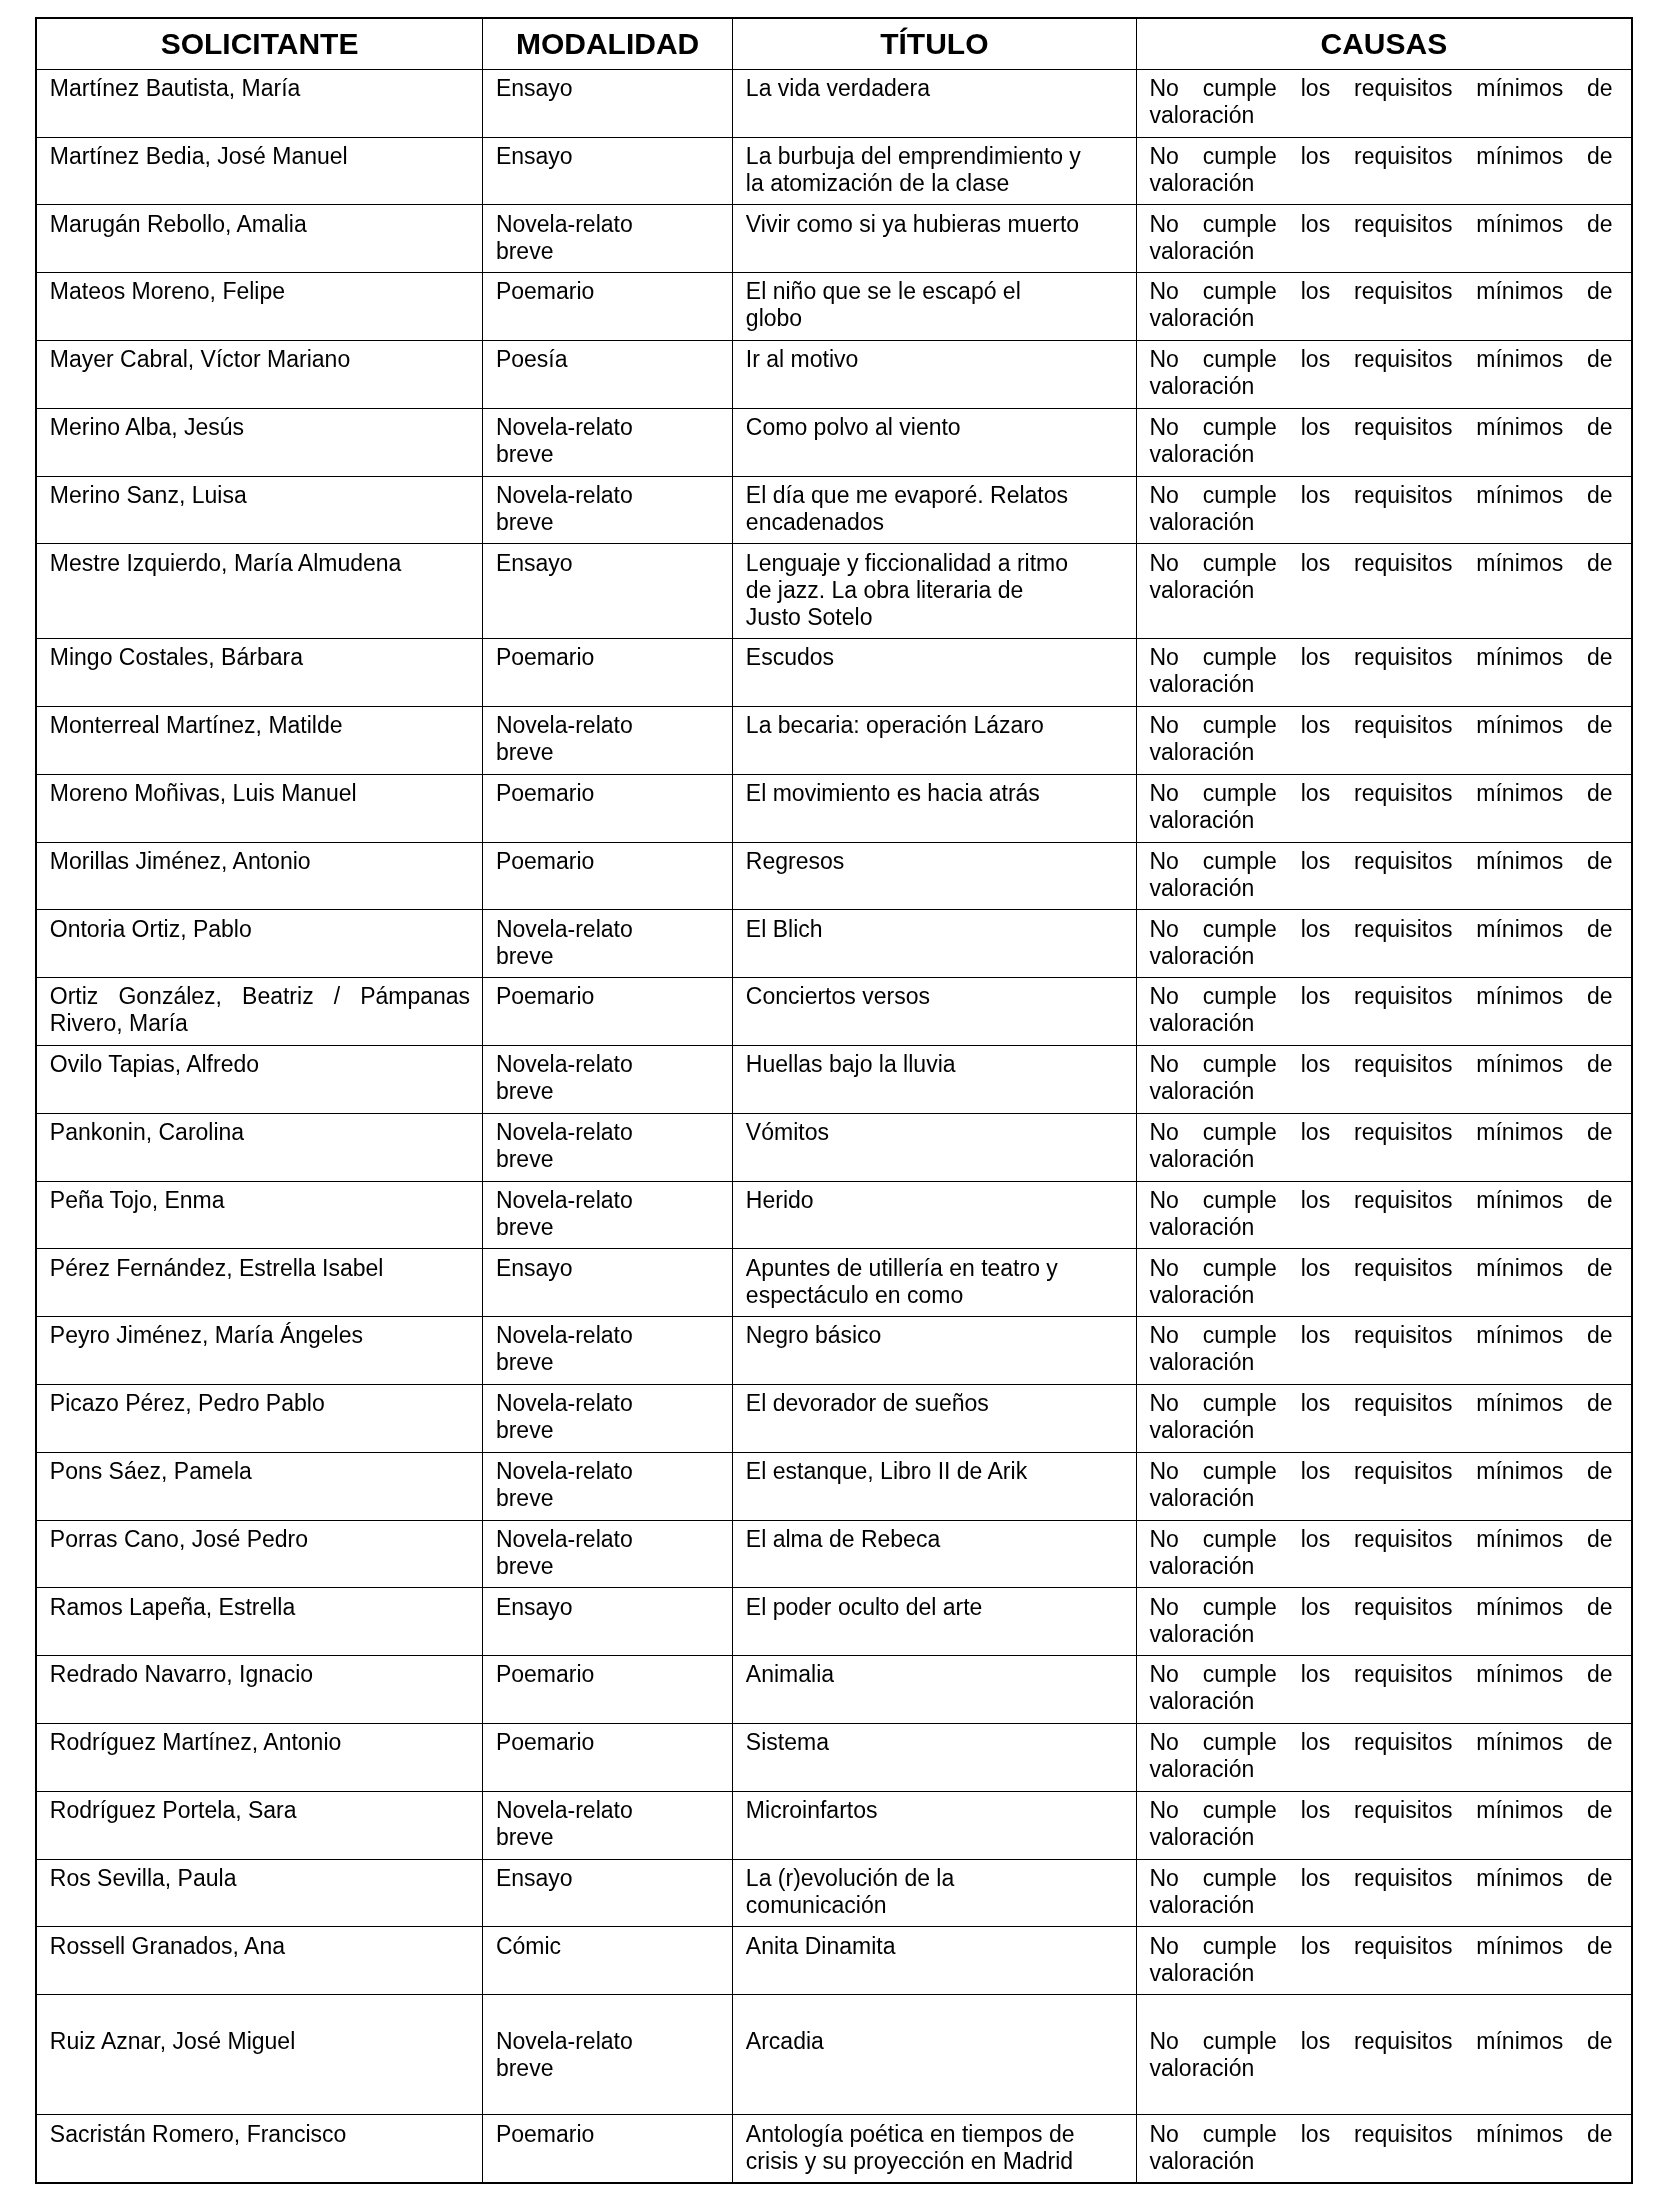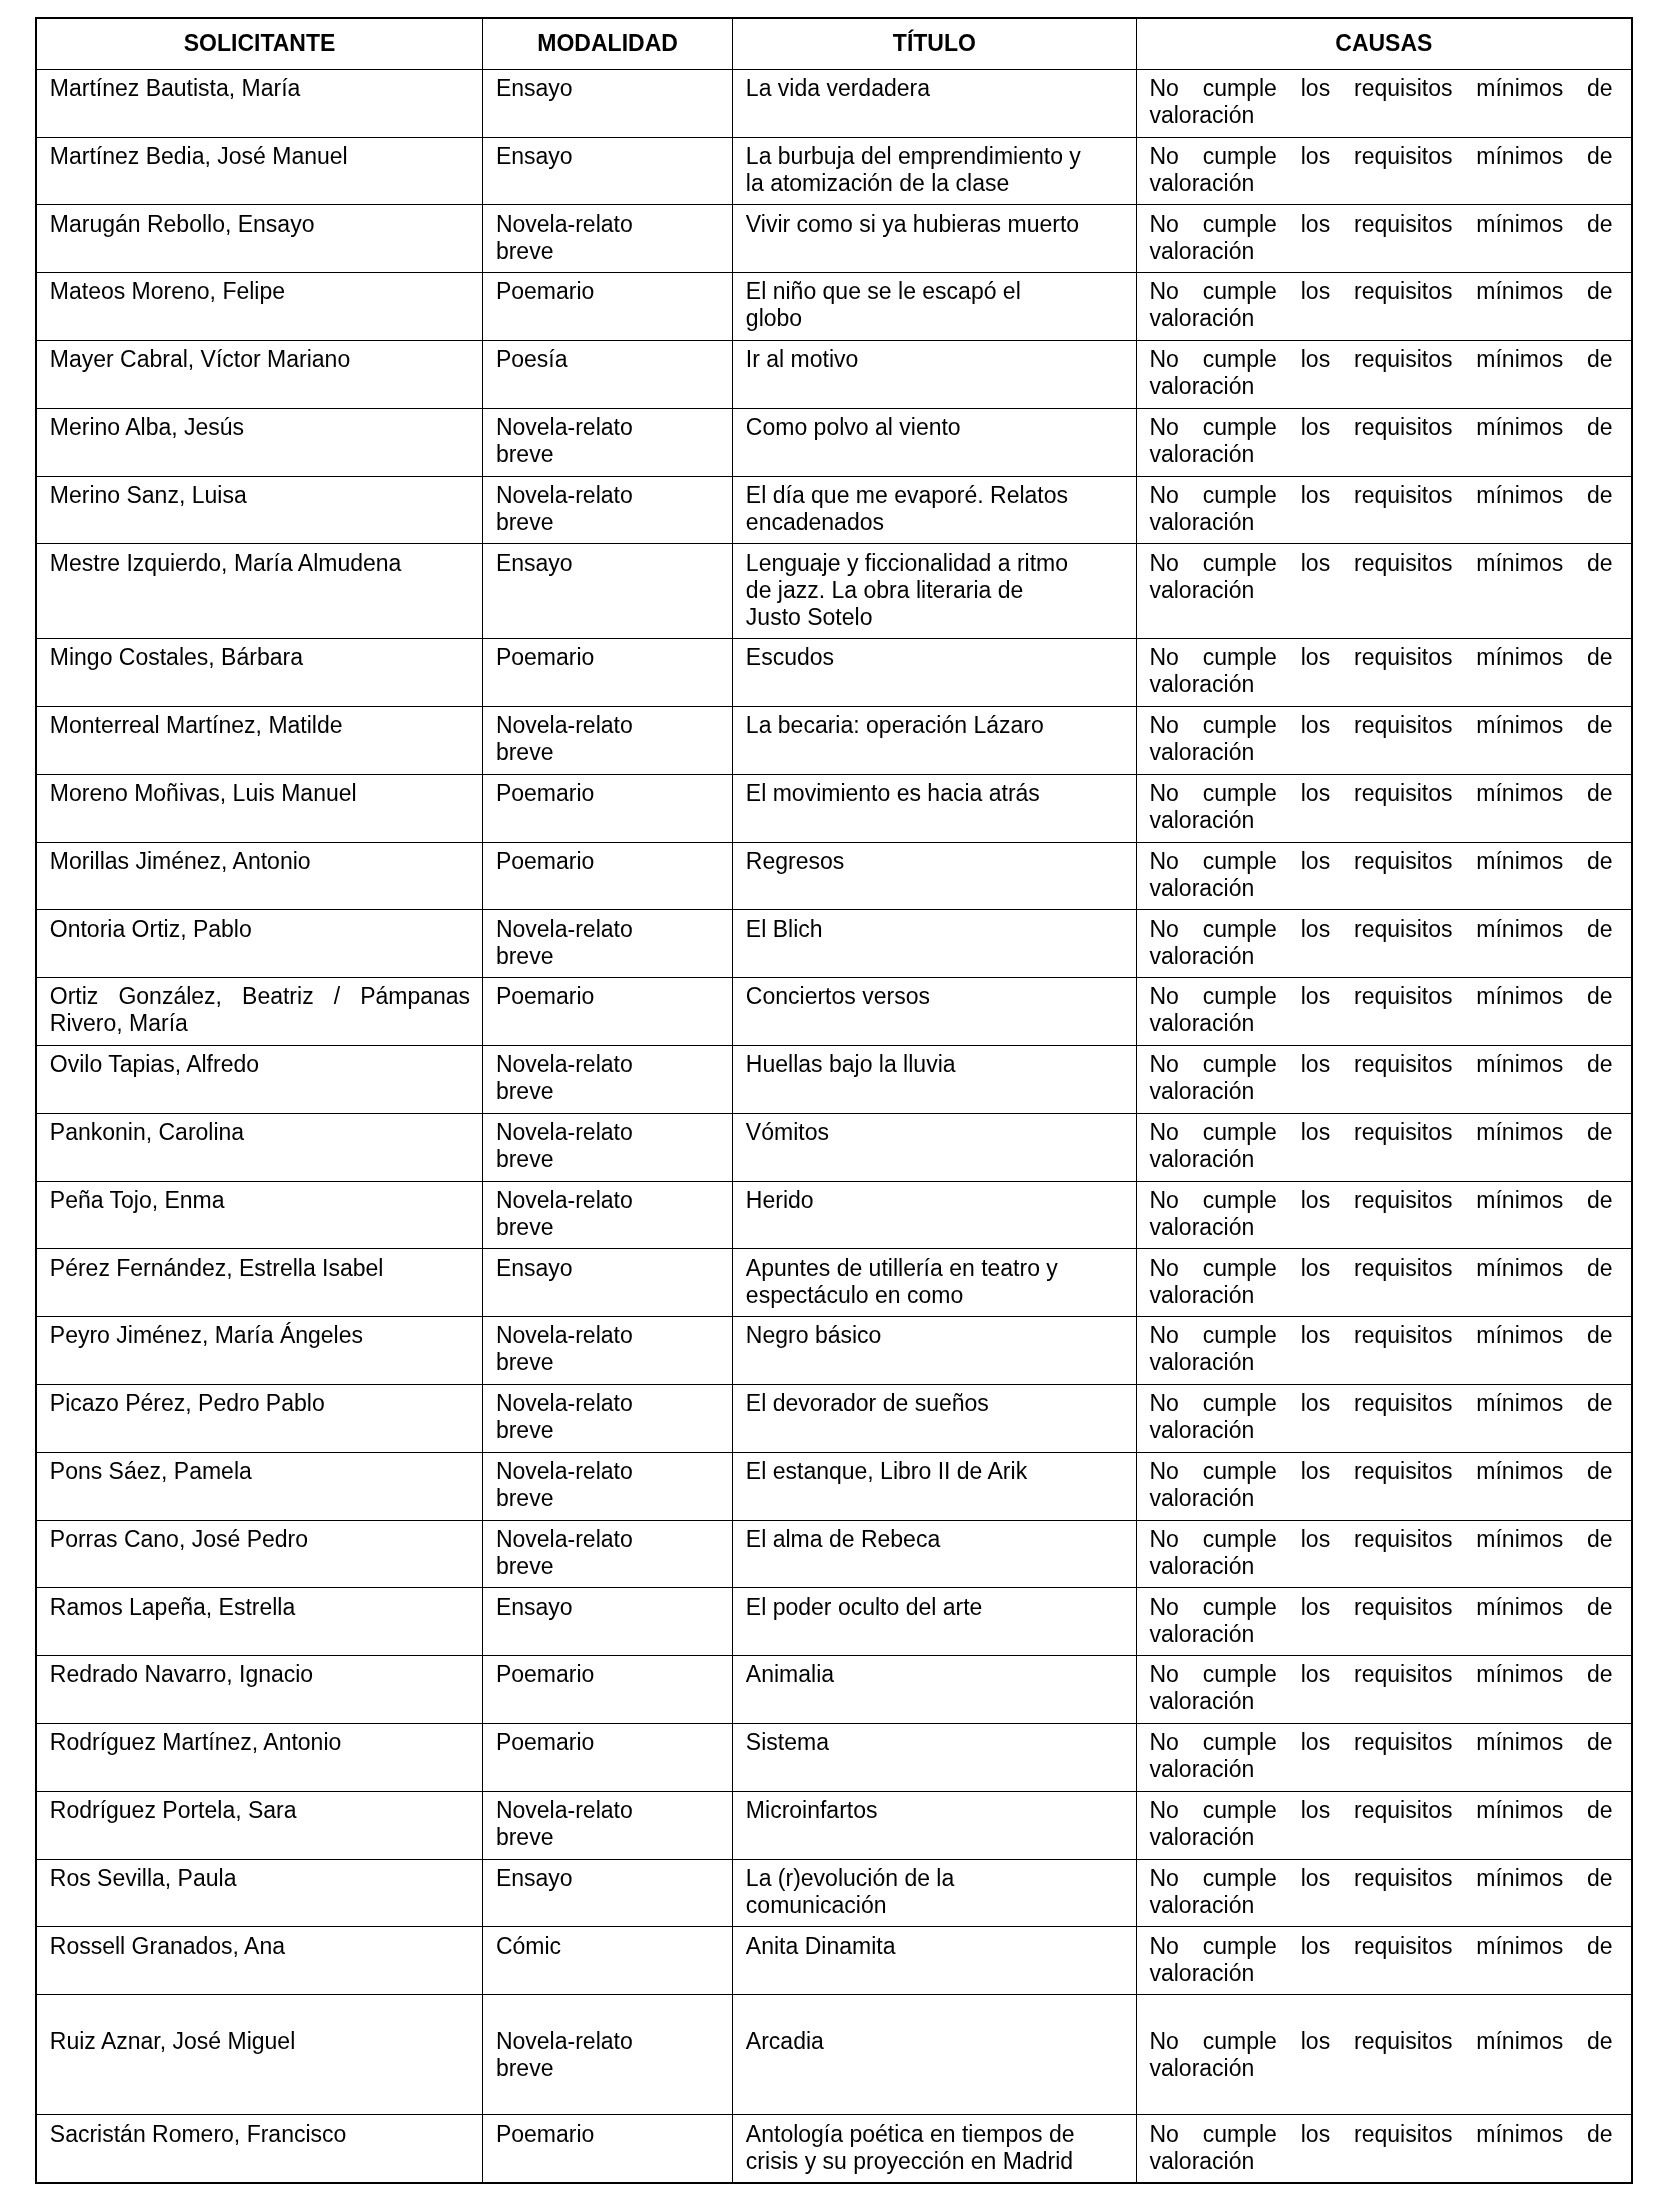--- a/index.html
+++ b/index.html
@@ -26,21 +26,21 @@
   }
   th, td {
     border: 1.5px solid #000;
     vertical-align: top;
     padding: 0;
   }
   th {
     font-weight: bold;
     padding: 11.3px 6px 12px 6px;
     line-height: 27px;
-    font-size: 23px;
+    font-size: 30px;
   }
   .col-solicitante { width: 436px; }
   .col-modalidad  { width: 244px; }
   .col-titulo     { width: 394px; }
   .col-causas     { width: 484px; }
   td .cell {
     padding: 5.3px 12px 7.5px 12.8px;
     line-height: 27px;
   }
   td .solicitante {
@@ -107,21 +107,21 @@
       <div class="cell titulo">La burbuja del emprendimiento y
 la atomización de la clase</div>
     </td>
     <td class="col-causas">
       <div class="cell causas">No cumple los requisitos mínimos de valoración</div>
     </td>
   </tr>
 
   <tr>
     <td class="col-solicitante">
-      <div class="cell solicitante">Marugán Rebollo, Ensayo</div>
+      <div class="cell solicitante">Marugán Rebollo, Amalia</div>
     </td>
     <td class="col-modalidad">
       <div class="cell modalidad">Novela-relato breve</div>
     </td>
     <td class="col-titulo">
       <div class="cell titulo">Vivir como si ya hubieras muerto</div>
     </td>
     <td class="col-causas">
       <div class="cell causas">No cumple los requisitos mínimos de valoración</div>
     </td>

